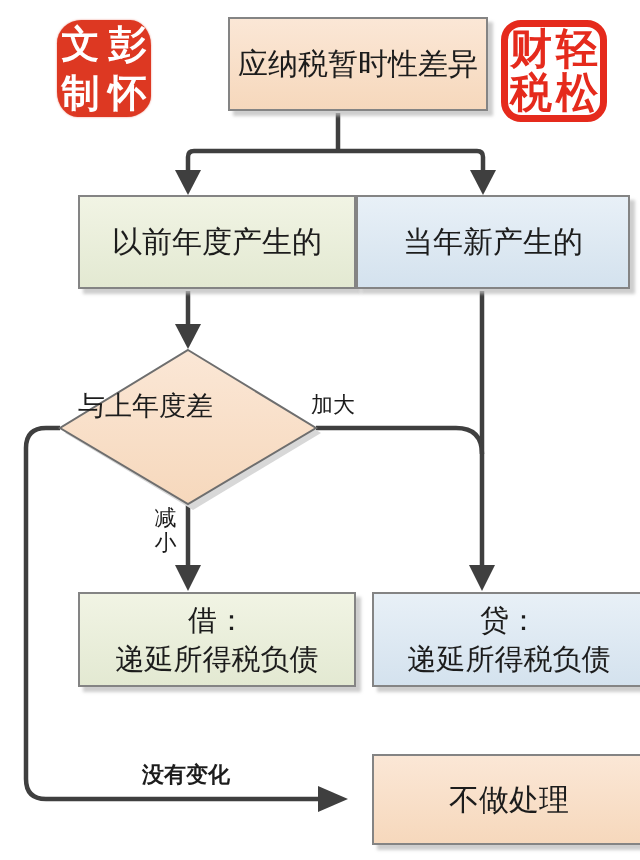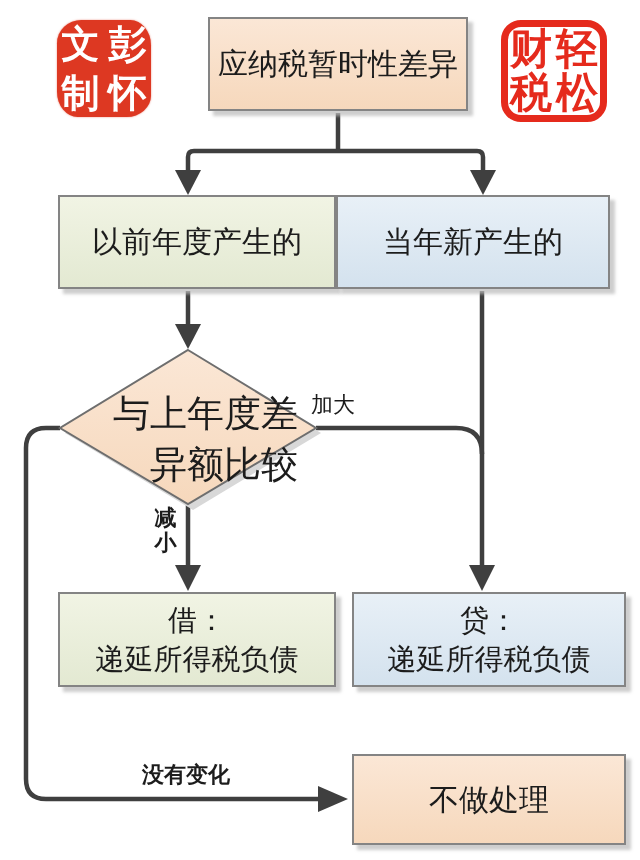--- a/index.html
+++ b/index.html
@@ -19,45 +19,46 @@
     box-shadow:5px 5px 3px rgba(190,190,190,0.75);
     display:flex;
     flex-direction:column;
     align-items:center;
     justify-content:center;
     text-align:center;
     color:#1c1c1c;
     font-size:30px;
     line-height:1.32;
     box-sizing:border-box;
+    margin-left:20px;
   }
   .fill-peach{background:linear-gradient(to bottom,#fbe7d6,#f6d8bc);}
   .fill-green{background:linear-gradient(to bottom,#f1f4e4,#e3e9d2);}
   .fill-blue{background:linear-gradient(to bottom,#e8f0f7,#d4e2ee);}
 
   .box-root{left:208px;top:17px;width:260px;height:94px;}
   .box-prior{left:58px;top:195px;width:278px;height:94px;}
   .box-current{left:336px;top:195px;width:274px;height:94px;}
   .box-debit{left:58px;top:592px;width:278px;height:95px;font-size:29px;}
   .box-credit{left:352px;top:592px;width:274px;height:95px;font-size:29px;}
   .box-noaction{left:352px;top:754px;width:274px;height:91px;}
 
   .diamond-text{
     position:absolute;z-index:2;
     left:78px;top:388px;width:220px;
-    text-align:right;color:#1c1c1c;
-    font-size:37px;line-height:1.38;
+    text-align:left;color:#1c1c1c;
+    font-size:27px;line-height:1.38;
   }
 
   .edge-label{
     position:absolute;z-index:2;
     color:#1c1c1c;font-size:22px;line-height:1.15;
   }
   .lbl-increase{left:311px;top:392px;}
-  .lbl-decrease{left:149px;top:505px;width:33px;word-break:break-all;text-align:center;font-weight:bold;}
+  .lbl-decrease{left:149px;top:505px;width:33px;word-break:break-all;text-align:center;}
   .lbl-nochange{left:142px;top:762px;font-weight:bold;}
 
   .stamp{
     position:absolute;z-index:3;
     display:grid;
     grid-template-columns:1fr 1fr;
     grid-template-rows:1fr 1fr;
     align-items:center;justify-items:center;
     font-weight:bold;
     box-sizing:border-box;
@@ -138,21 +139,20 @@
   <div class="box fill-green box-prior">
     <span>以前年度产生的</span>
   </div>
 
   <div class="box fill-blue box-current">
     <span>当年新产生的</span>
   </div>
 
   <div class="diamond-text">
     <div>与上年度差</div>
-    <div>异额比较</div>
   </div>
 
   <div class="box fill-green box-debit">
     <span>借：</span>
     <span>递延所得税负债</span>
   </div>
 
   <div class="box fill-blue box-credit">
     <span>贷：</span>
     <span>递延所得税负债</span>

